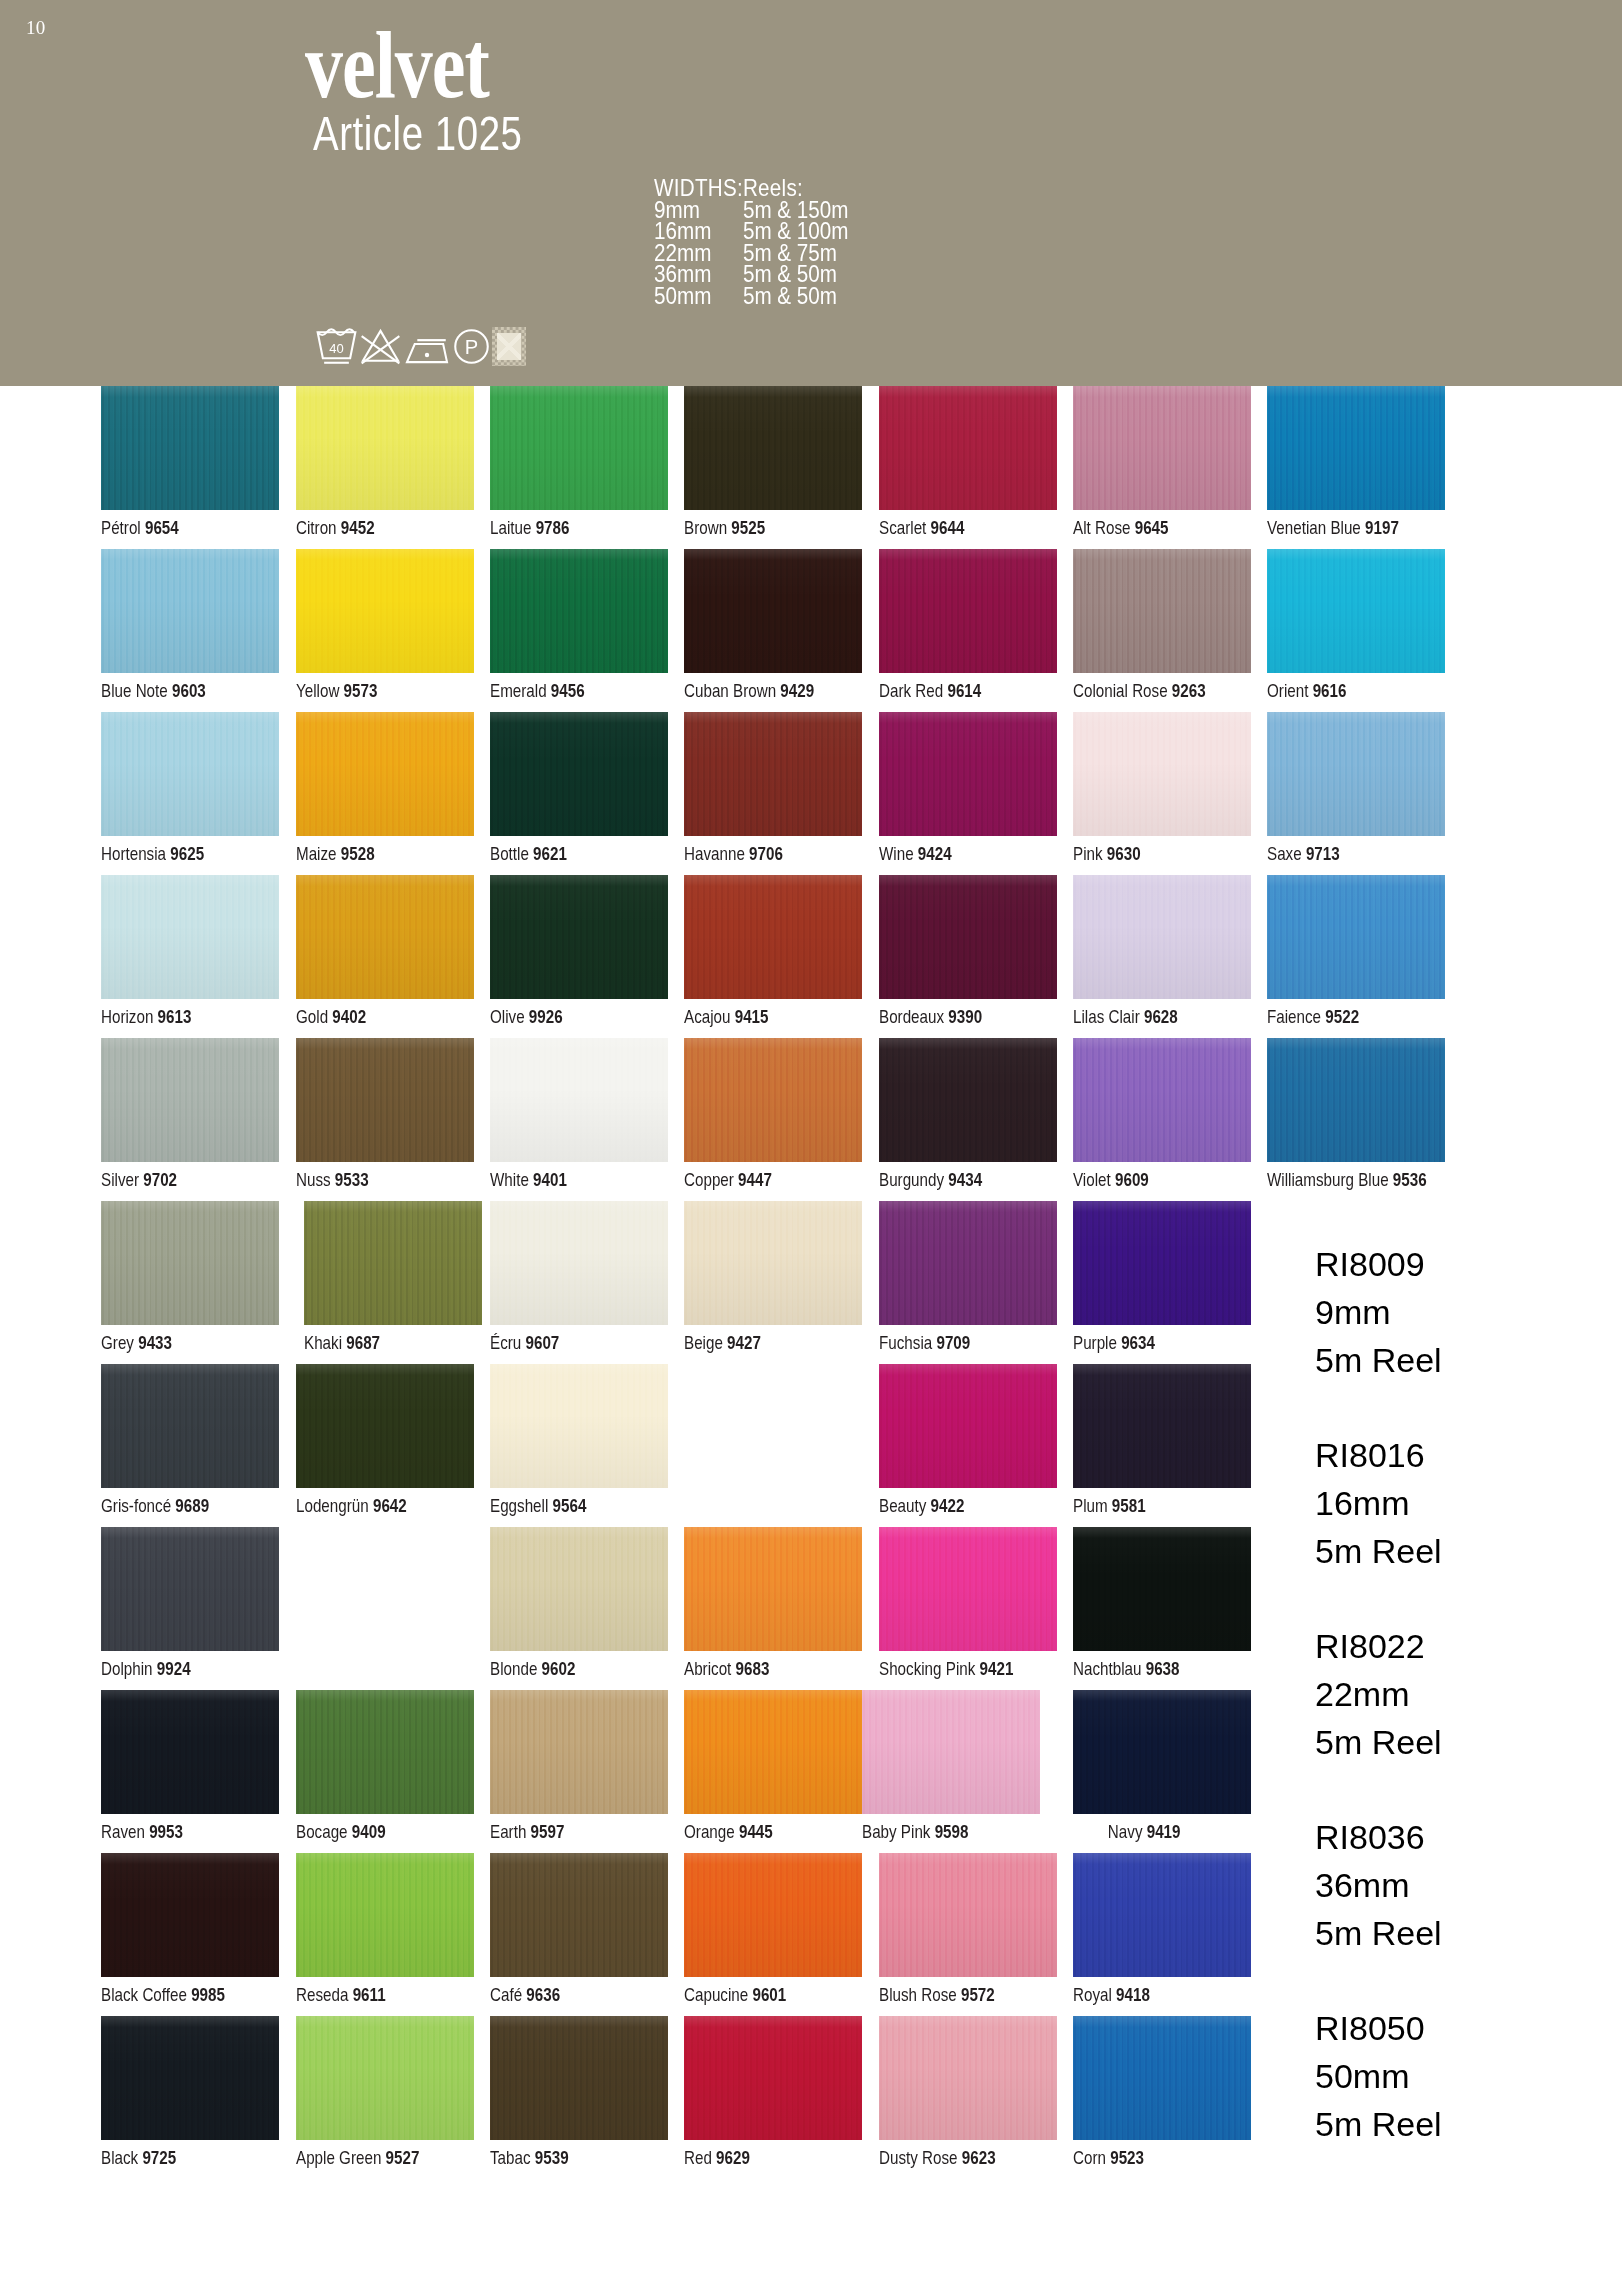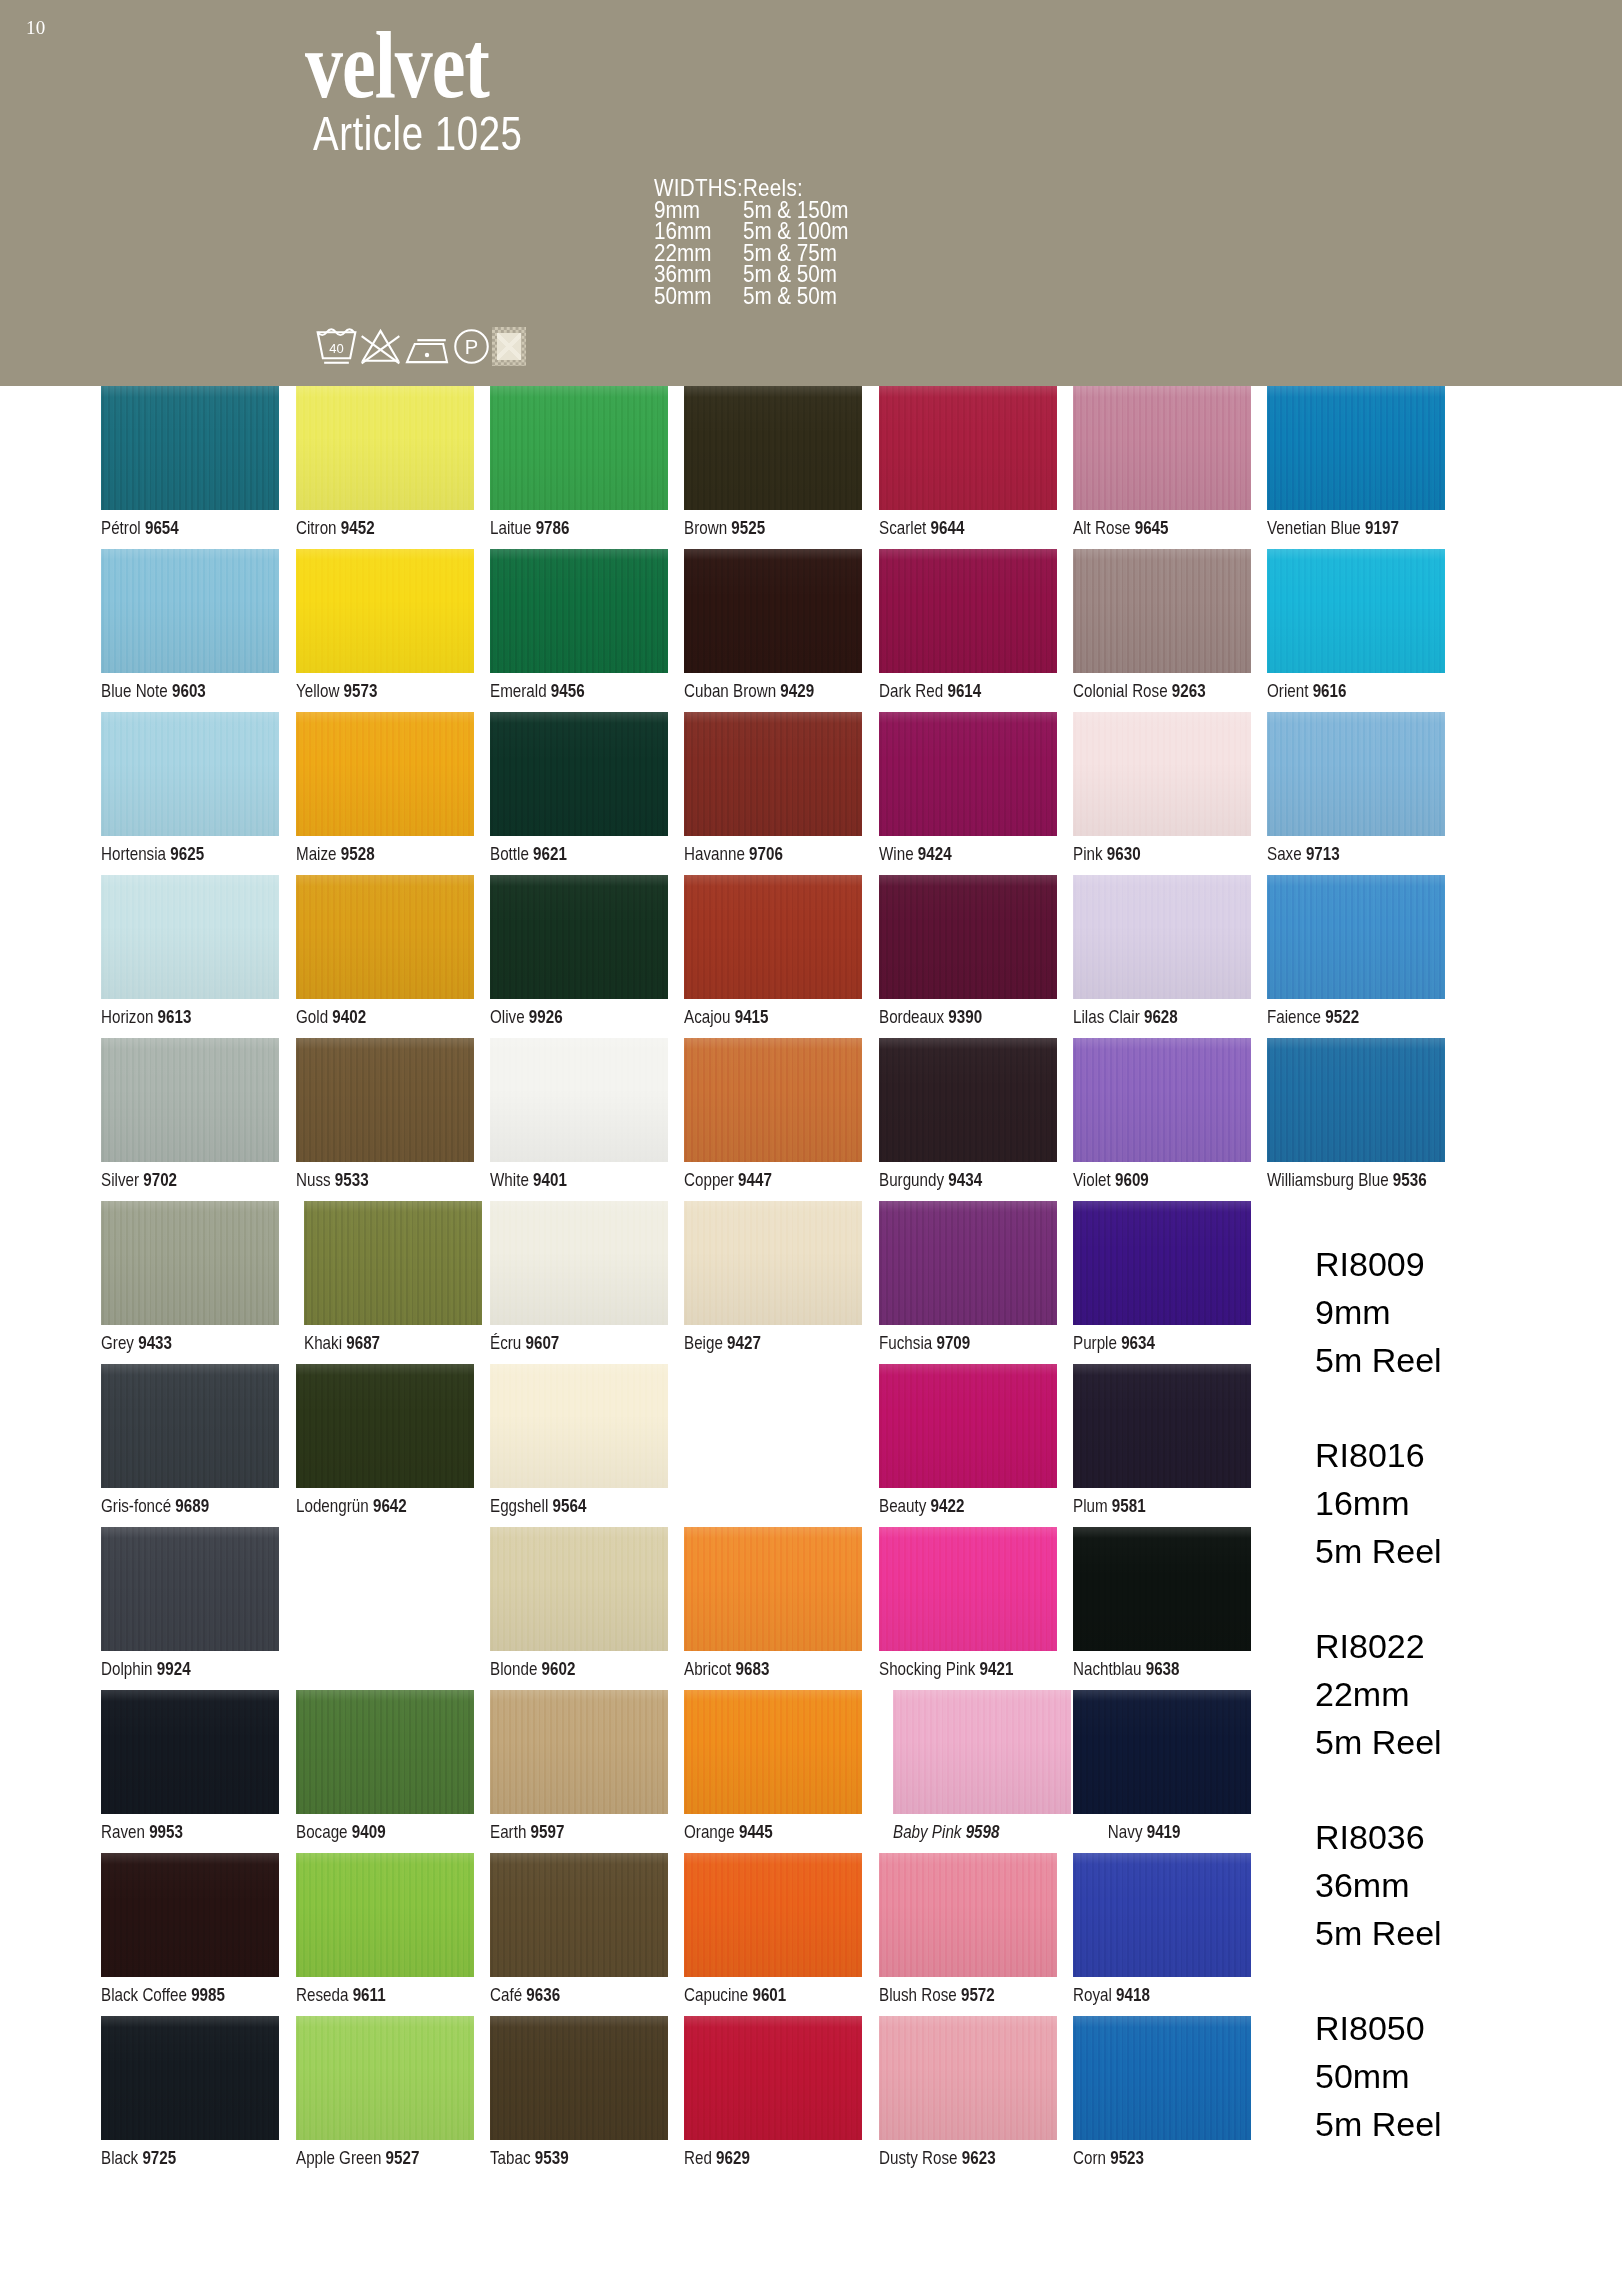--- a/index.html
+++ b/index.html
@@ -440,21 +440,21 @@
         <div class="label"><span>Bocage</span> <span class="code">9409</span></div>
       </div>
       <div class="cell" style="left: 490px;">
         <div class="chip" style="background: rgb(192, 164, 120);"></div>
         <div class="label"><span>Earth</span> <span class="code">9597</span></div>
       </div>
       <div class="cell" style="left: 684px;">
         <div class="chip" style="background: rgb(239, 138, 27);"></div>
         <div class="label"><span>Orange</span> <span class="code">9445</span></div>
       </div>
-      <div class="cell" style="left: 893px; font-style: italic;">
+      <div class="cell" style="left: 862px;">
         <div class="chip" style="background: rgb(237, 173, 203);"></div>
         <div class="label"><span>Baby Pink</span> <span class="code">9598</span></div>
       </div>
       <div class="cell" style="left: 1073px; text-align: center;">
         <div class="chip" style="background: rgb(13, 23, 51);"></div>
         <div class="label"><span>Navy</span> <span class="code">9419</span></div>
       </div>
     </div>
     <div class="row">
       <div class="cell" style="left: 101px;">

